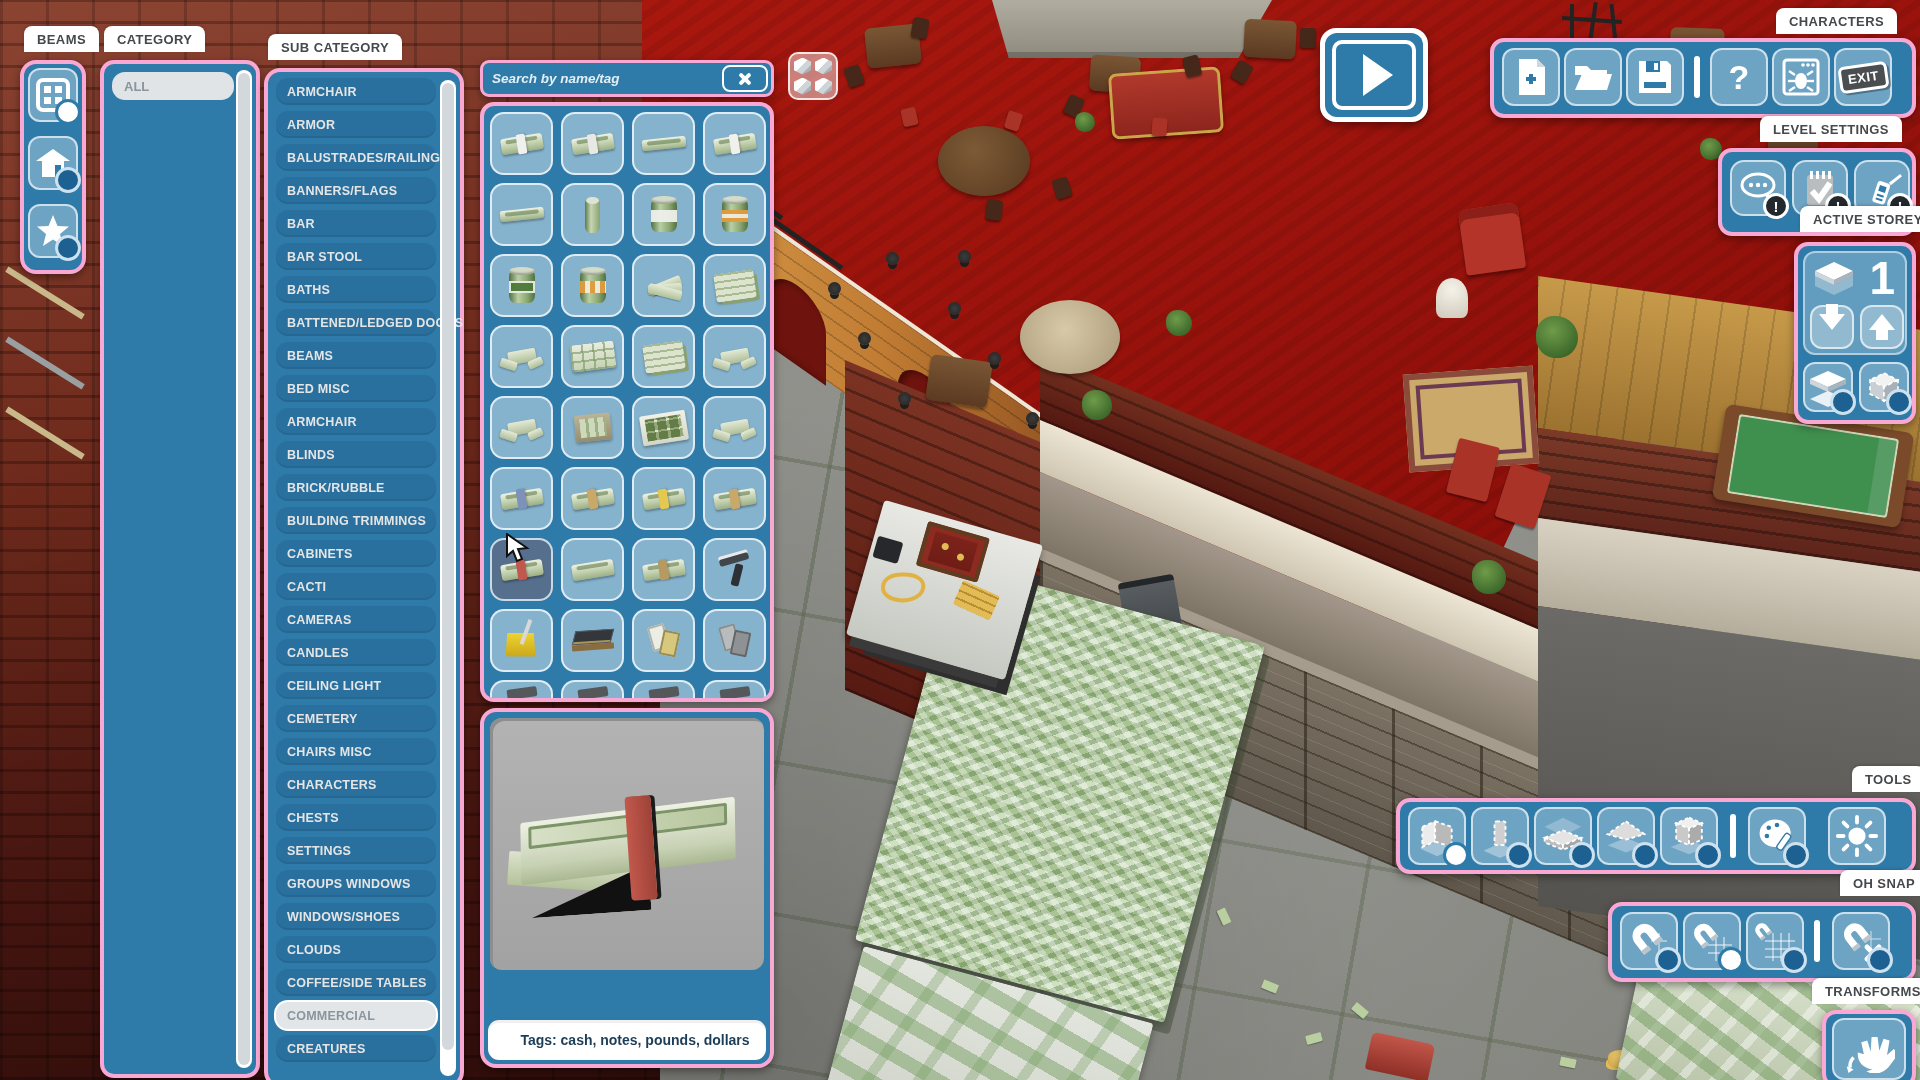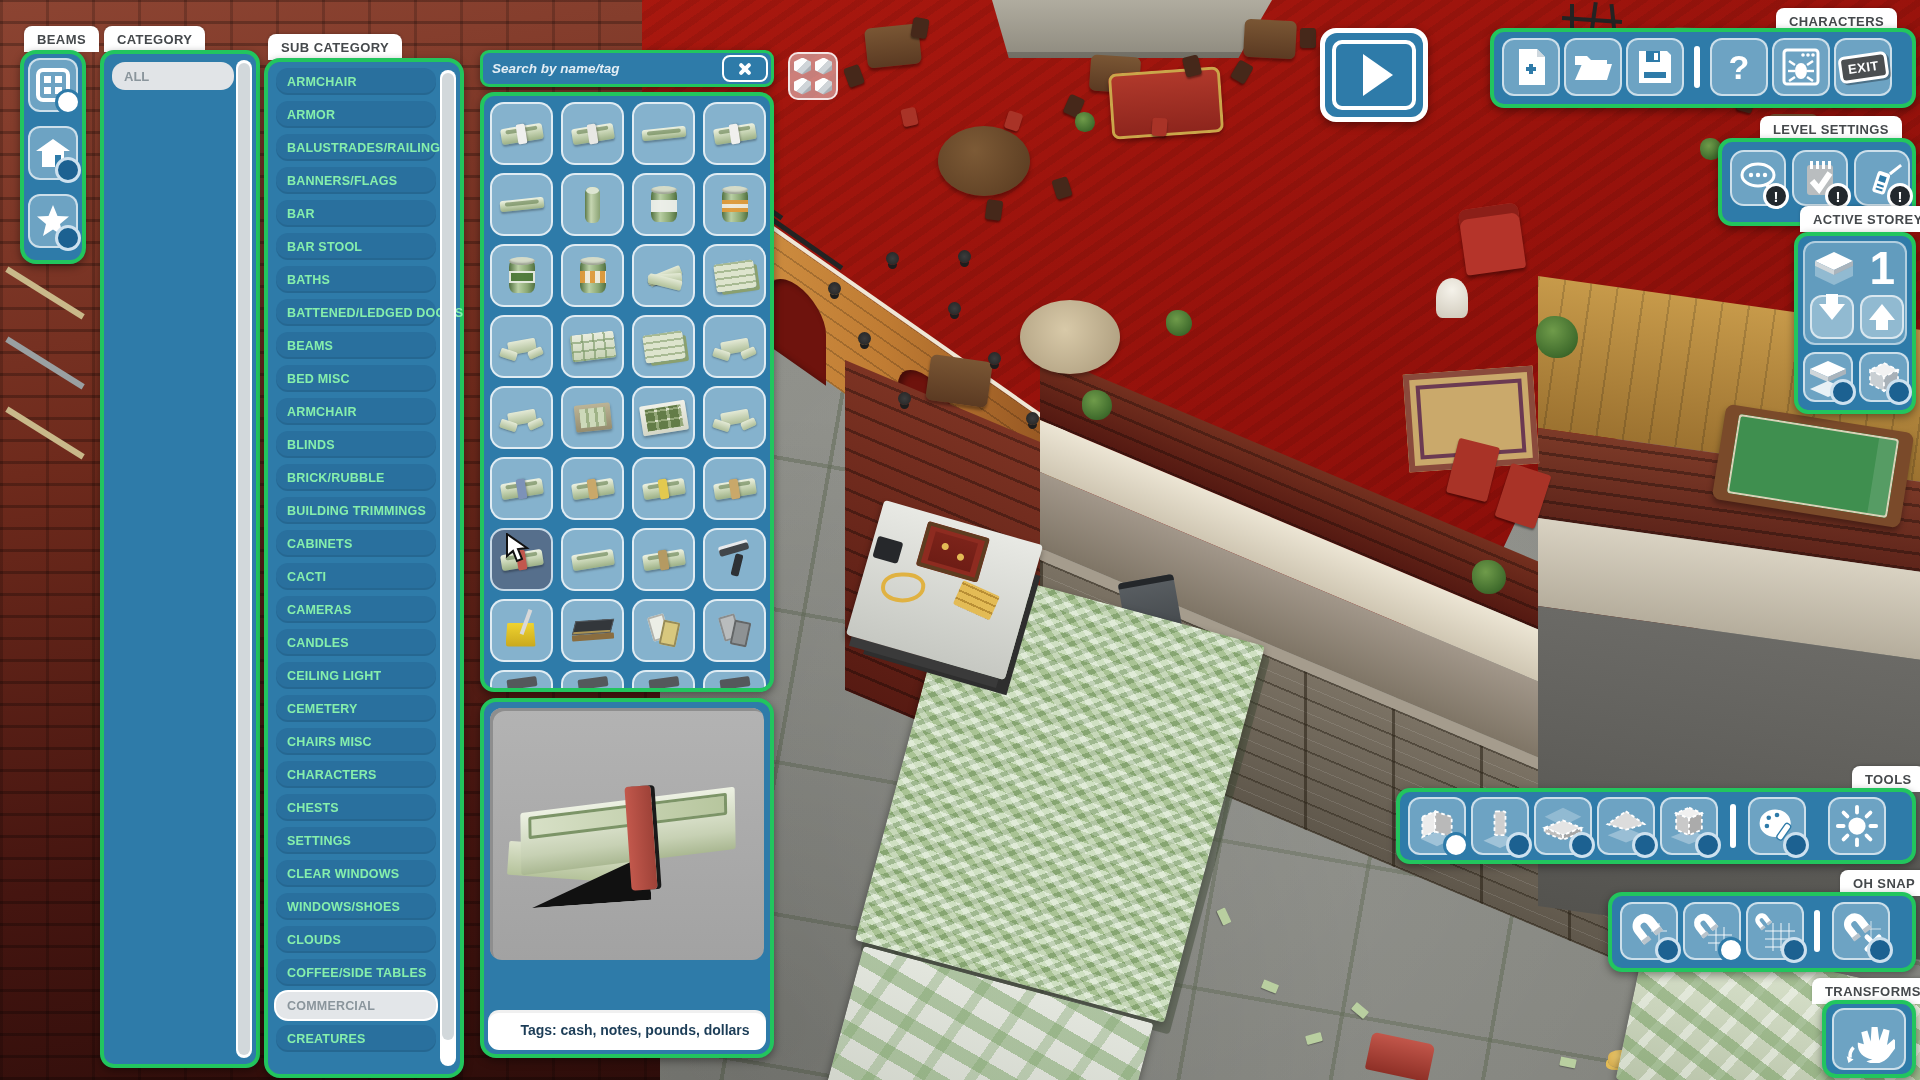--- a/index.html
+++ b/index.html
@@ -112,43 +112,43 @@
       linear-gradient(#7c231a,#6e1d15);}
   .gold-chain{position:absolute;left:20px;top:64px;width:44px;height:30px;border:4px solid #e0b242;border-radius:50% 40% 55% 45%;transform:rotate(-12deg);}
   .black-box{position:absolute;left:4px;top:36px;width:26px;height:22px;background:#26282b;border-radius:3px;}
   .gold-stack{position:absolute;left:96px;top:58px;width:40px;height:26px;background:
       repeating-linear-gradient(0deg,#e3bb55 0 6px,#b98f35 6px 8px);transform:rotate(8deg);border-radius:2px;}
 
   
   .tab{position:absolute;height:26px;background:#fff;border-radius:8px 8px 0 0;
     color:#45494c;font-size:13px;font-weight:bold;letter-spacing:.4px;
     display:flex;align-items:center;padding:0 13px;box-shadow:0 -1px 3px rgba(0,0,0,.18);white-space:nowrap;}
-  .panel{position:absolute;background:#2e7ba9;border:4px solid #22c55e;border-radius:14px;
-    box-shadow:0 3px 8px rgba(0,0,0,.4);}
+  .panel{position:absolute;background:#2e7ba9;border:4px solid #f9a8d4;border-radius:14px;
+    box-shadow:0 3px 8px rgba(0,0,0,.4);margin-top:10px;}
   .btn{position:absolute;background:rgba(255,255,255,.30);border:2px solid rgba(255,255,255,.65);
     border-radius:12px;display:flex;align-items:center;justify-content:center;color:#fff;}
   .badge{position:absolute;right:-5px;bottom:-5px;width:26px;height:26px;border-radius:50%;
     background:#1c6191;border:3px solid rgba(225,240,250,.9);}
   .badge.on{background:#fff;border-color:#2e7ba9;}
   .badge.warn{background:#22282d;border-color:#fff;color:#fff;font-weight:bold;font-size:15px;
     display:flex;align-items:center;justify-content:center;}
   .vdiv{position:absolute;width:6px;border-radius:3px;background:#fff;}
 
   
   #groups-panel{left:20px;top:50px;width:66px;height:214px;border-radius:16px;}
   #groups-panel .btn{left:4px;width:50px;height:54px;}
   #category-panel{left:100px;top:50px;width:160px;height:1018px;}
   .pill{position:absolute;background:#e1e4e7;border-radius:13px;color:#8a959c;font-size:13px;font-weight:bold;
     display:flex;align-items:center;padding:0 12px;}
   .scrolltrack{position:absolute;background:#fff;border-radius:9px;}
   .scrollthumb{position:absolute;left:2px;right:2px;background:#d2d8db;border-radius:7px;}
   #subcat-panel{left:264px;top:58px;width:200px;height:1020px;border-radius:16px;}
   #subcat-list{position:absolute;left:8px;top:6px;width:160px;}
   .subcat-item{position:relative;height:27px;margin-bottom:6px;background:#29709e;border-radius:12px;
-    color:#86efac;font-size:12.5px;font-weight:bold;letter-spacing:.2px;display:flex;align-items:center;padding:0 11px;
+    color:#e5e5e5;font-size:12.5px;font-weight:bold;letter-spacing:.2px;display:flex;align-items:center;padding:0 11px;
     box-shadow:inset 0 -2px 0 rgba(0,0,0,.08);white-space:nowrap;}
   .subcat-item.selected{background:#e3e6e9;color:#8a959c;box-shadow:0 0 0 2px #fff;}
 
   
   #search-bar{left:480px;top:50px;width:294px;height:37px;border-radius:9px;border-width:3px;
     display:flex;align-items:center;}
   #search-ph{color:#e4eef5;font-size:13.5px;font-style:italic;font-weight:bold;padding-left:9px;flex:1;}
   #search-close{width:46px;height:27px;margin-right:3px;border:2px solid #fff;border-radius:8px;position:relative;}
   .xmark{position:absolute;left:50%;top:50%;width:15px;height:4px;background:#fff;border-radius:2px;}
   .xmark.a{transform:translate(-50%,-50%) rotate(45deg);}  .xmark.b{transform:translate(-50%,-50%) rotate(-45deg);}
@@ -498,21 +498,21 @@
         <div class="subcat-item">
           <span>CHARACTERS</span>
         </div>
         <div class="subcat-item">
           <span>CHESTS</span>
         </div>
         <div class="subcat-item">
           <span>SETTINGS</span>
         </div>
         <div class="subcat-item">
-          <span>CLEAR WINDOWS</span>
+          <span>GROUPS WINDOWS</span>
         </div>
         <div class="subcat-item">
           <span>WINDOWS/SHOES</span>
         </div>
         <div class="subcat-item">
           <span>CLOUDS</span>
         </div>
         <div class="subcat-item">
           <span>COFFEE/SIDE TABLES</span>
         </div>

